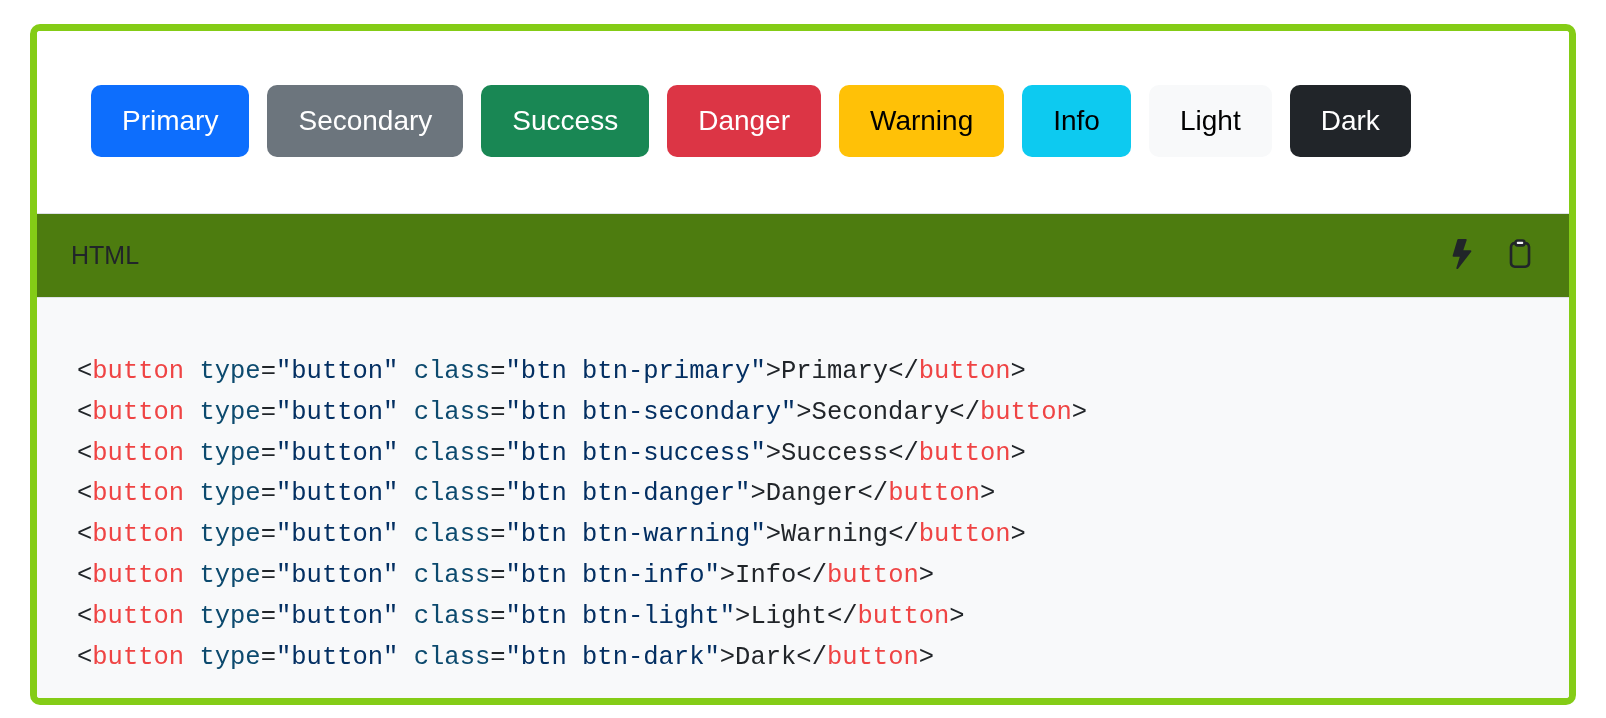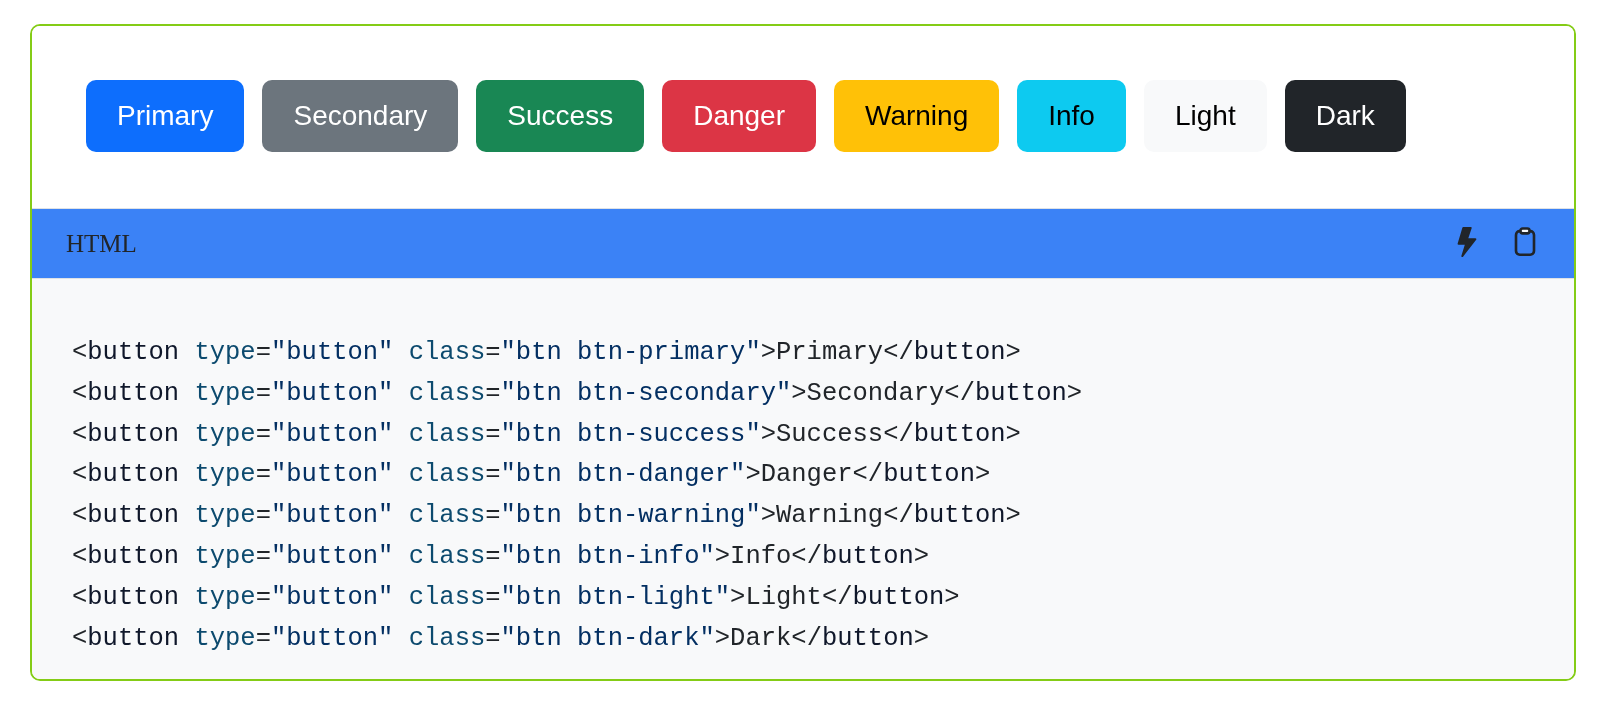--- a/index.html
+++ b/index.html
@@ -2,21 +2,21 @@
 <html><head>
   <meta charset="utf-8">
   <style>
     * { box-sizing: border-box; margin: 0; padding: 0; }
     body {
       font-family: -apple-system, BlinkMacSystemFont, "Segoe UI", Helvetica, Arial, sans-serif;
       background: #ffffff;
       padding: 24px 30px;
     }
     .card {
-      border: 2px solid #84cc16;
+      border: 7px solid #84cc16;
       border-radius: 10px;
       overflow: hidden;
       background: #ffffff;
     }
     .preview {
       padding: 54px 54px 56px 54px;
       display: flex;
       flex-wrap: wrap;
       gap: 18px;
       background: #ffffff;
@@ -35,25 +35,24 @@
     .btn-success   { background: #198754; color: #ffffff; }
     .btn-danger    { background: #dc3545; color: #ffffff; }
     .btn-warning   { background: #ffc107; color: #000000; }
     .btn-info      { background: #0dcaf0; color: #000000; }
     .btn-light     { background: #f8f9fa; color: #000000; }
     .btn-dark      { background: #212529; color: #ffffff; }
     .code-toolbar {
       display: flex;
       align-items: center;
       justify-content: space-between;
-      padding: 18px 34px;
-      background: #3b82f6;
+      padding: 25px 34px;
+      background: #4d7c0f;
       border-top: 1px solid #dee2e6;
       border-bottom: 1px solid #dee2e6;
-      font-family: Liberation Serif, serif;
     }
     .toolbar-label {
       font-size: 25px;
       font-weight: 400;
       color: #212529;
     }
     .toolbar-actions {
       display: flex;
       gap: 28px;
       align-items: center;
@@ -72,21 +71,21 @@
     .code-body {
       background: #f8f9fa;
       padding: 54px 40px 20px 40px;
       font-family: SFMono-Regular, Menlo, Monaco, Consolas, "Liberation Mono", "Courier New", monospace;
       font-size: 25.5px;
       line-height: 1.6;
       overflow-x: auto;
     }
     .code-line { white-space: pre; }
     .t-punct { color: #212529; }
-    .t-tag   { color: #0f172a; }
+    .t-tag   { color: #ef4444; }
     .t-attr  { color: #0c4a6e; }
     .t-val   { color: #032f62; }
     .t-text  { color: #212529; }
   </style>
 </head>
 <body>
 
 <div class="card">
 
   <div class="preview">

